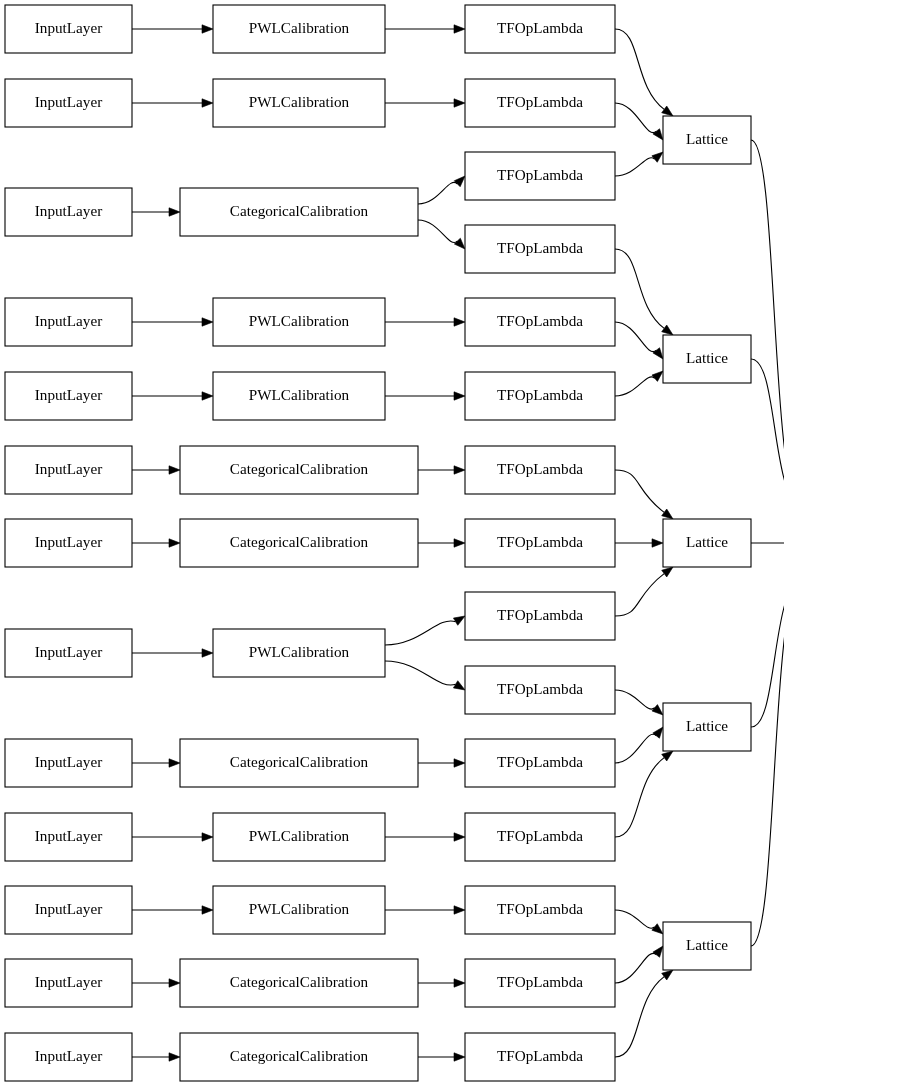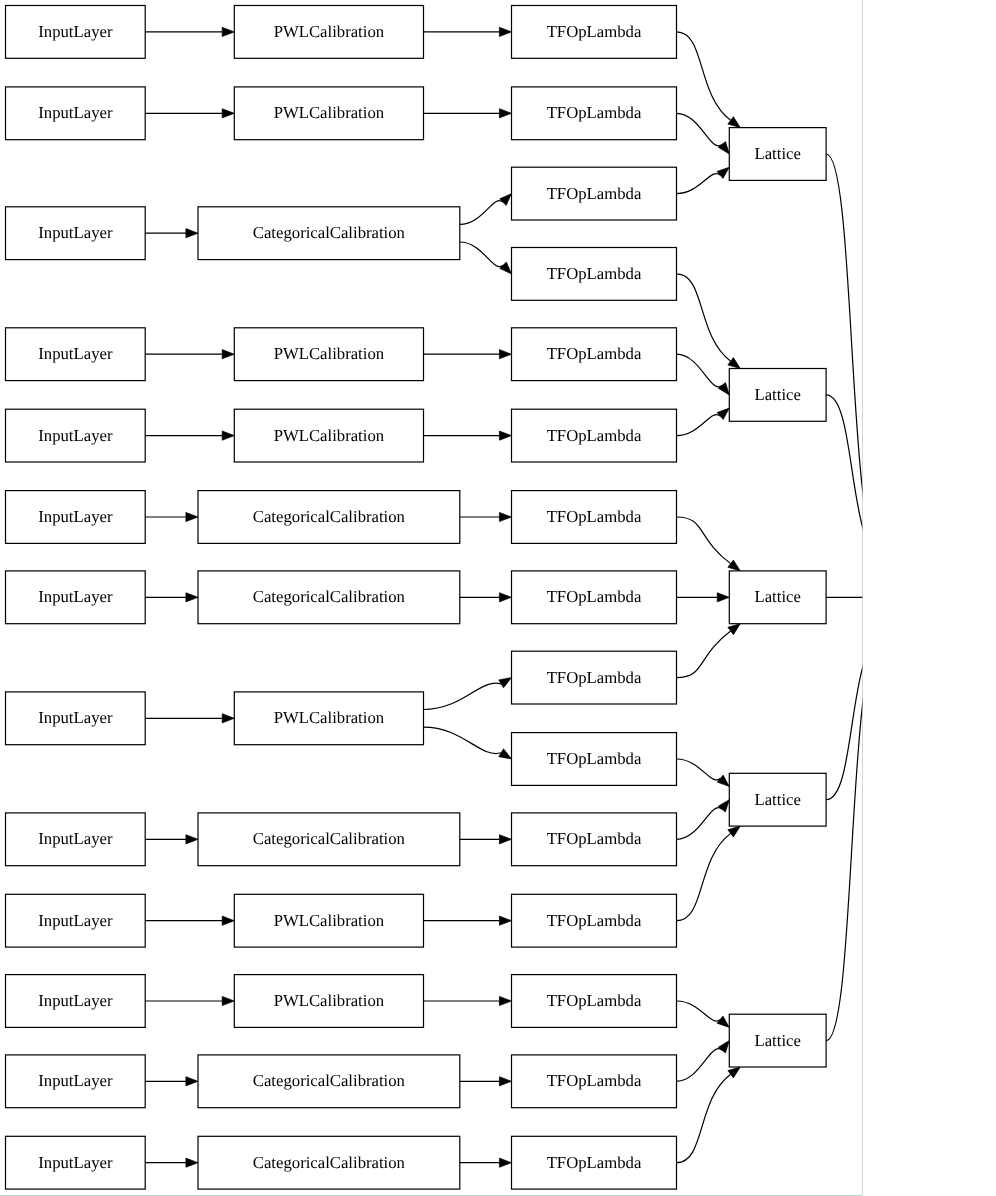--- a/index.html
+++ b/index.html
@@ -4,21 +4,21 @@
 <style>
   html, body {
     margin: 0;
     padding: 0;
     background: #ffffff;
   }
   #canvas-wrap {
     position: relative;
     width: 784px;
     height: 1087px;
-    background: #15803d;
+    background: #8b5cf6;
     overflow: hidden;
   }
   svg#graph {
     display: block;
     width: 905px;
     height: 1087px;
     background: #ffffff;
   }
   .node-box {
     fill: #ffffff;

